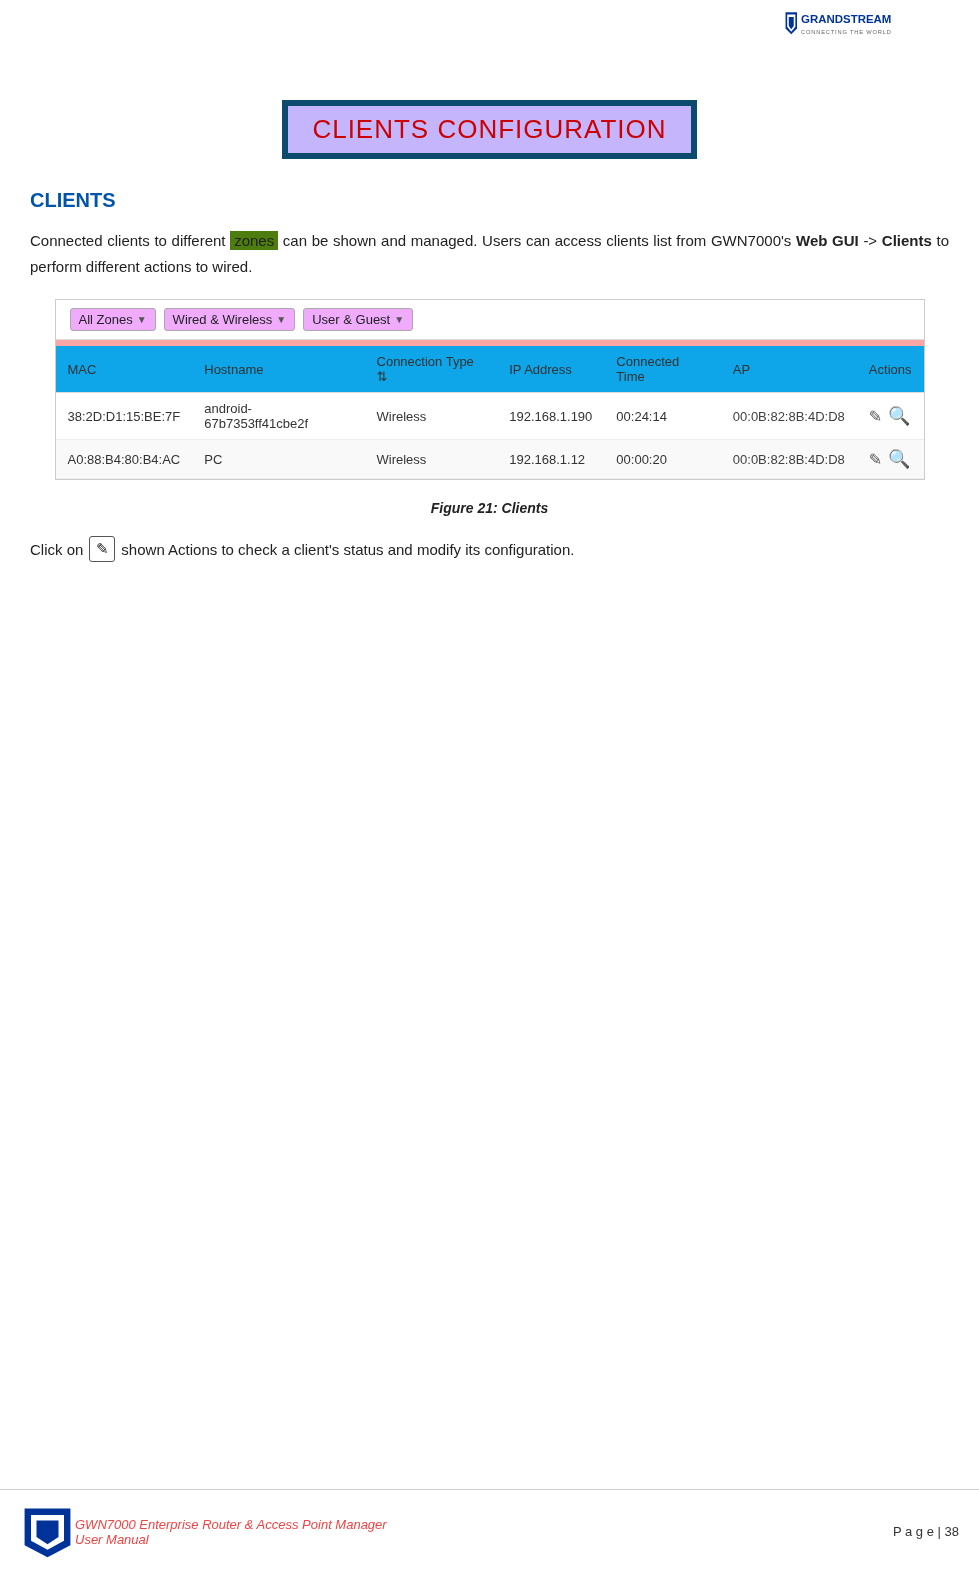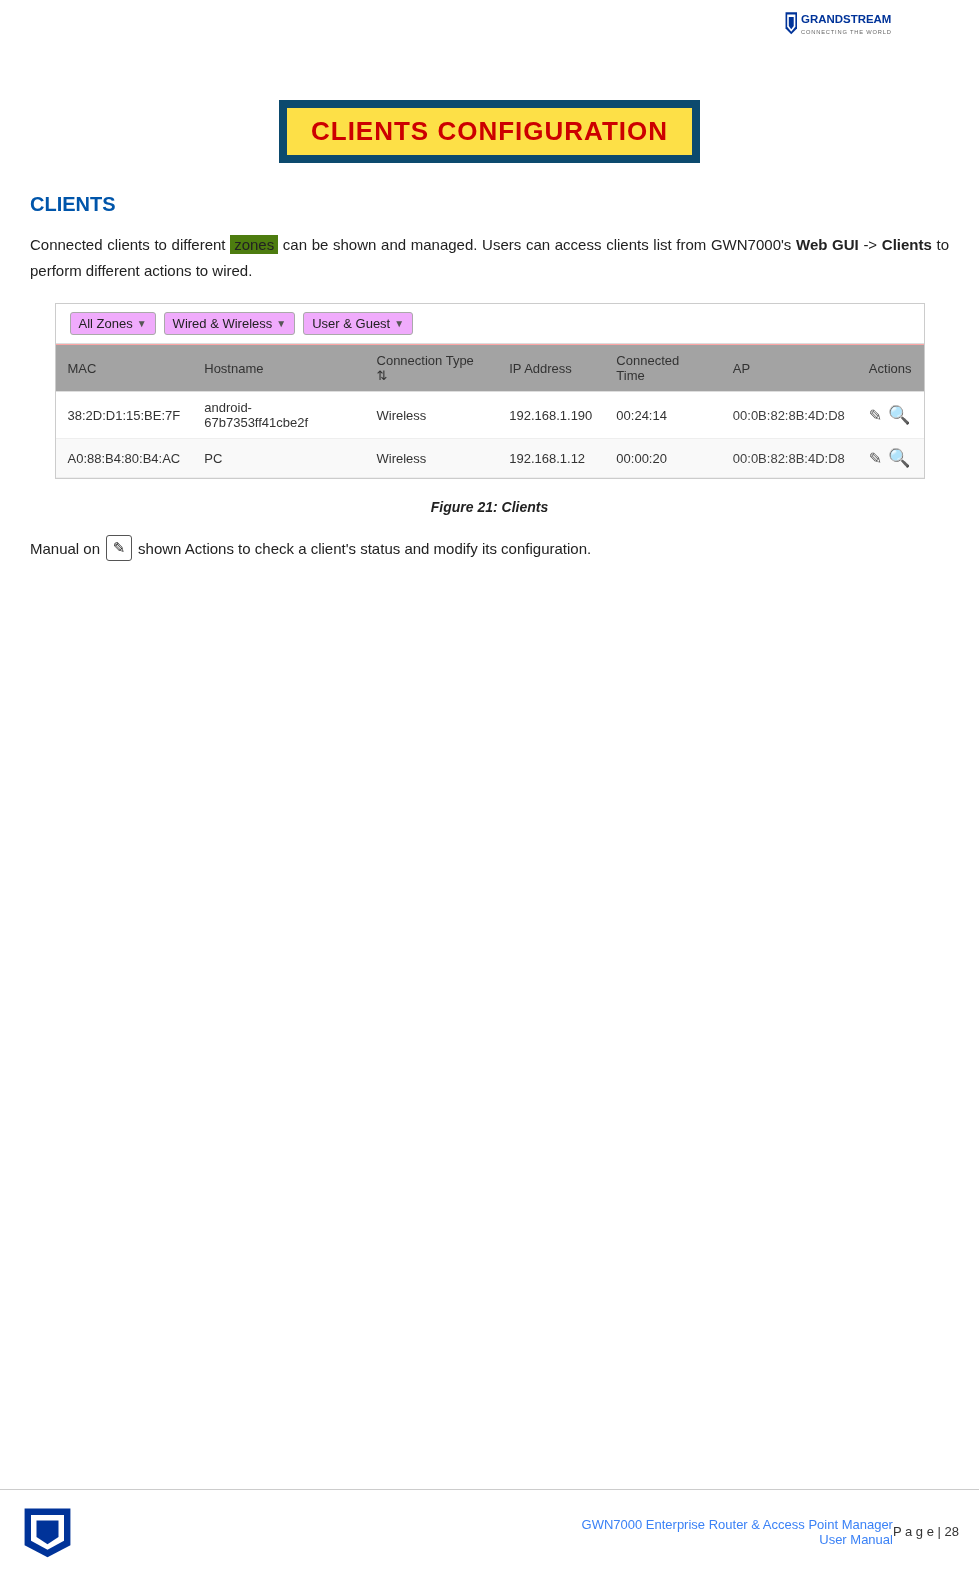--- a/index.html
+++ b/index.html
@@ -31,25 +31,25 @@
     }
 
     
     .page-title-wrapper {
       text-align: center;
       margin-top: 40px;
       margin-bottom: 30px;
     }
     .page-title {
       display: inline-block;
-      background: #fde047;
-      border: 8px solid #0c4a6e;
+      background: #c4b5fd;
+      border: 6px solid #0c4a6e;
       padding: 8px 24px;
       font-size: 26px;
-      font-weight: 700;
+      font-weight: 400;
       color: #CC0000;
       letter-spacing: 1px;
     }
 
     
     .section-heading {
       color: #0055AA;
       font-size: 20px;
       font-weight: 700;
       margin-bottom: 16px;
@@ -101,23 +101,23 @@
       color: #555;
     }
 
     
     .clients-table {
       width: 100%;
       border-collapse: collapse;
       font-size: 13px;
     }
     .clients-table thead tr {
-      border-top: 1px solid #fca5a5;
+      border-top: 6px solid #fca5a5;
       border-bottom: 1px solid #ccc;
-      background: #a3a3a3;
+      background: #0ea5e9;
     }
     .clients-table th {
       padding: 8px 12px;
       text-align: left;
       font-weight: 400;
       color: #333;
       border-bottom: 1px solid #ddd;
     }
     .clients-table td {
       padding: 8px 12px;
@@ -184,24 +184,25 @@
       padding: 14px 20px 14px 20px;
       display: flex;
       align-items: center;
       justify-content: space-between;
     }
     .footer-logo {
       width: 55px;
       height: 55px;
     }
     .footer-center {
-      text-align: right;
+      text-align: left;
       font-size: 13px;
-      color: #3b82f6;
+      color: #ef4444;
       flex: 1;
+      font-style: italic;
     }
     .footer-page {
       font-size: 13px;
       color: #333;
       white-space: nowrap;
     }
     .footer-page span {
       font-weight: 400;
       margin-top: 40px;
     }
@@ -292,35 +293,35 @@
       </div>
             </td>
           </tr>
         </tbody>
     </table>
   </div>
 
   <div class="figure-caption">Figure 21: Clients</div>
 
   <div class="click-instruction">
-    <span>Manual on</span>
+    <span>Click on</span>
     <span class="edit-icon-box">✎</span>
     <span>shown Actions to check a client's status and modify its configuration.</span>
   </div>
 
 </div>
 
 <div class="footer">
   <div class="footer-logo">
     <svg viewBox="0 0 60 60" xmlns="http://www.w3.org/2000/svg">
       <polygon points="5,5 55,5 55,45 30,58 5,45" fill="#003399"></polygon>
       <polygon points="12,12 48,12 48,40 30,50 12,40" fill="#fff"></polygon>
       <polygon points="18,18 42,18 42,36 30,44 18,36" fill="#003399"></polygon>
     </svg>
   </div>
   <div class="footer-center">
     <div>GWN7000 Enterprise Router &amp; Access Point Manager</div>
     <div>User Manual</div>
   </div>
   <div class="footer-page">
-    <span>P a g e</span> | <span>28</span>
+    <span>P a g e</span> | <span>38</span>
   </div>
 </div>
 
 </body></html>

